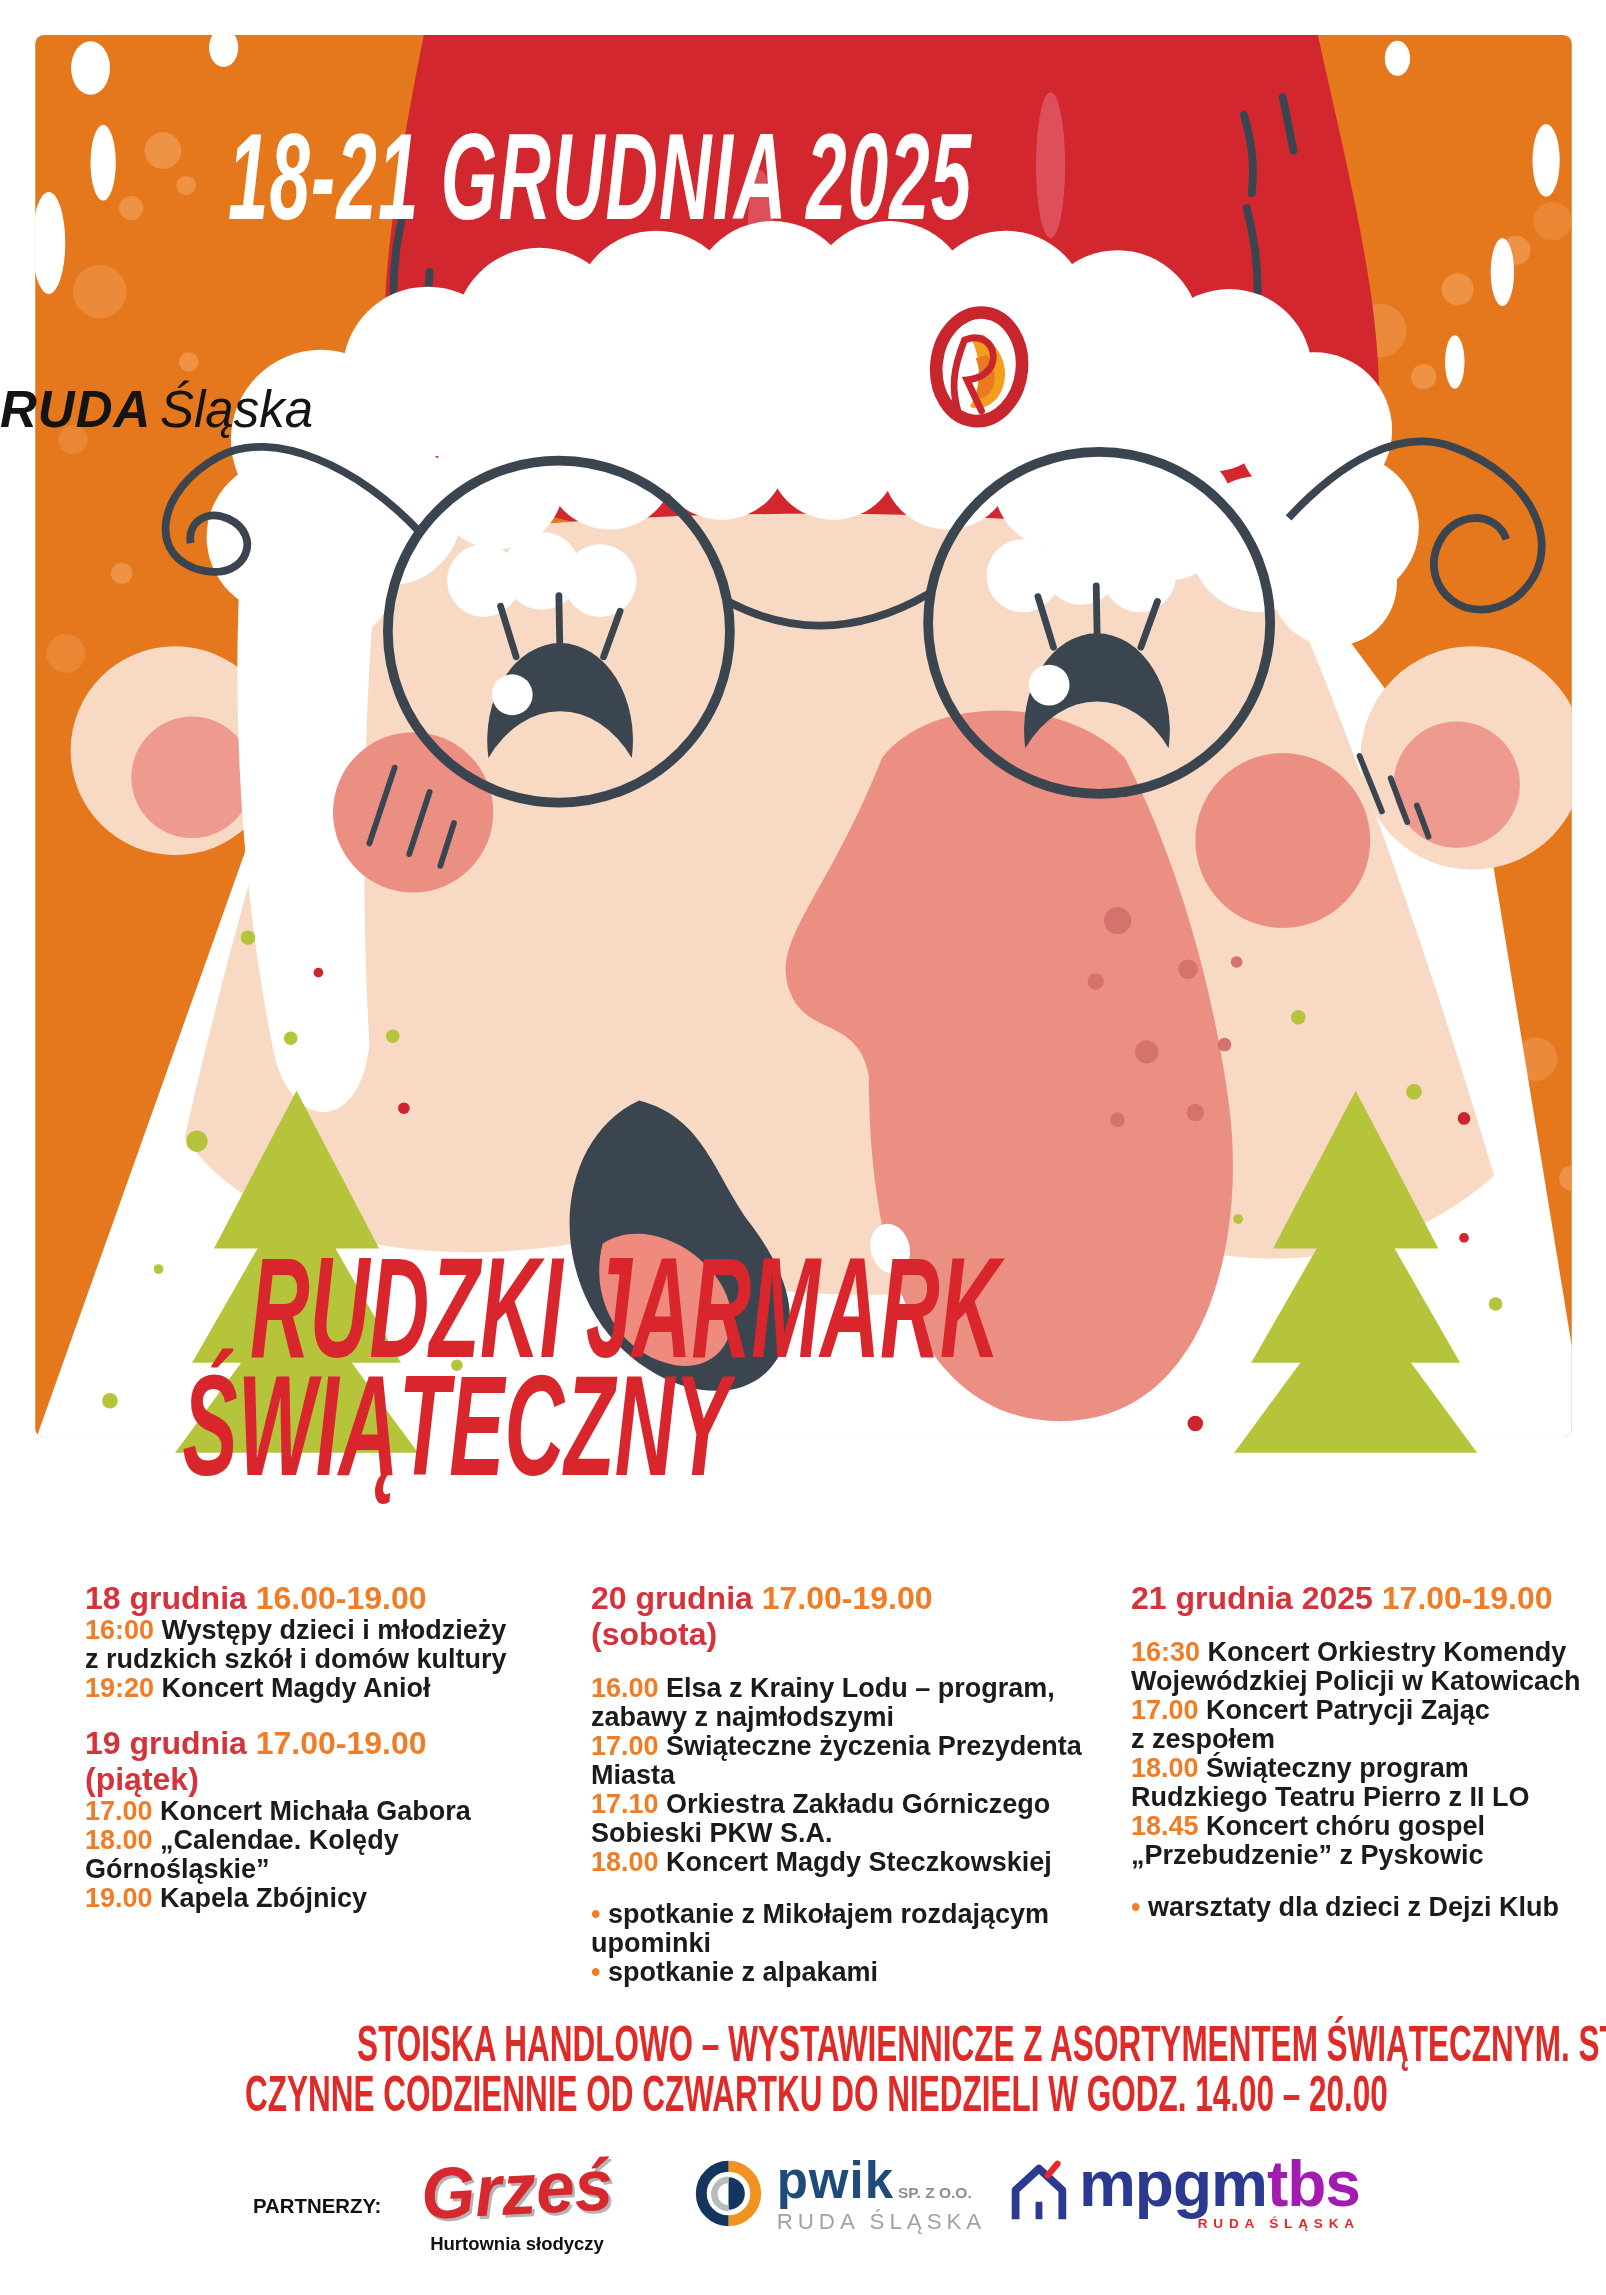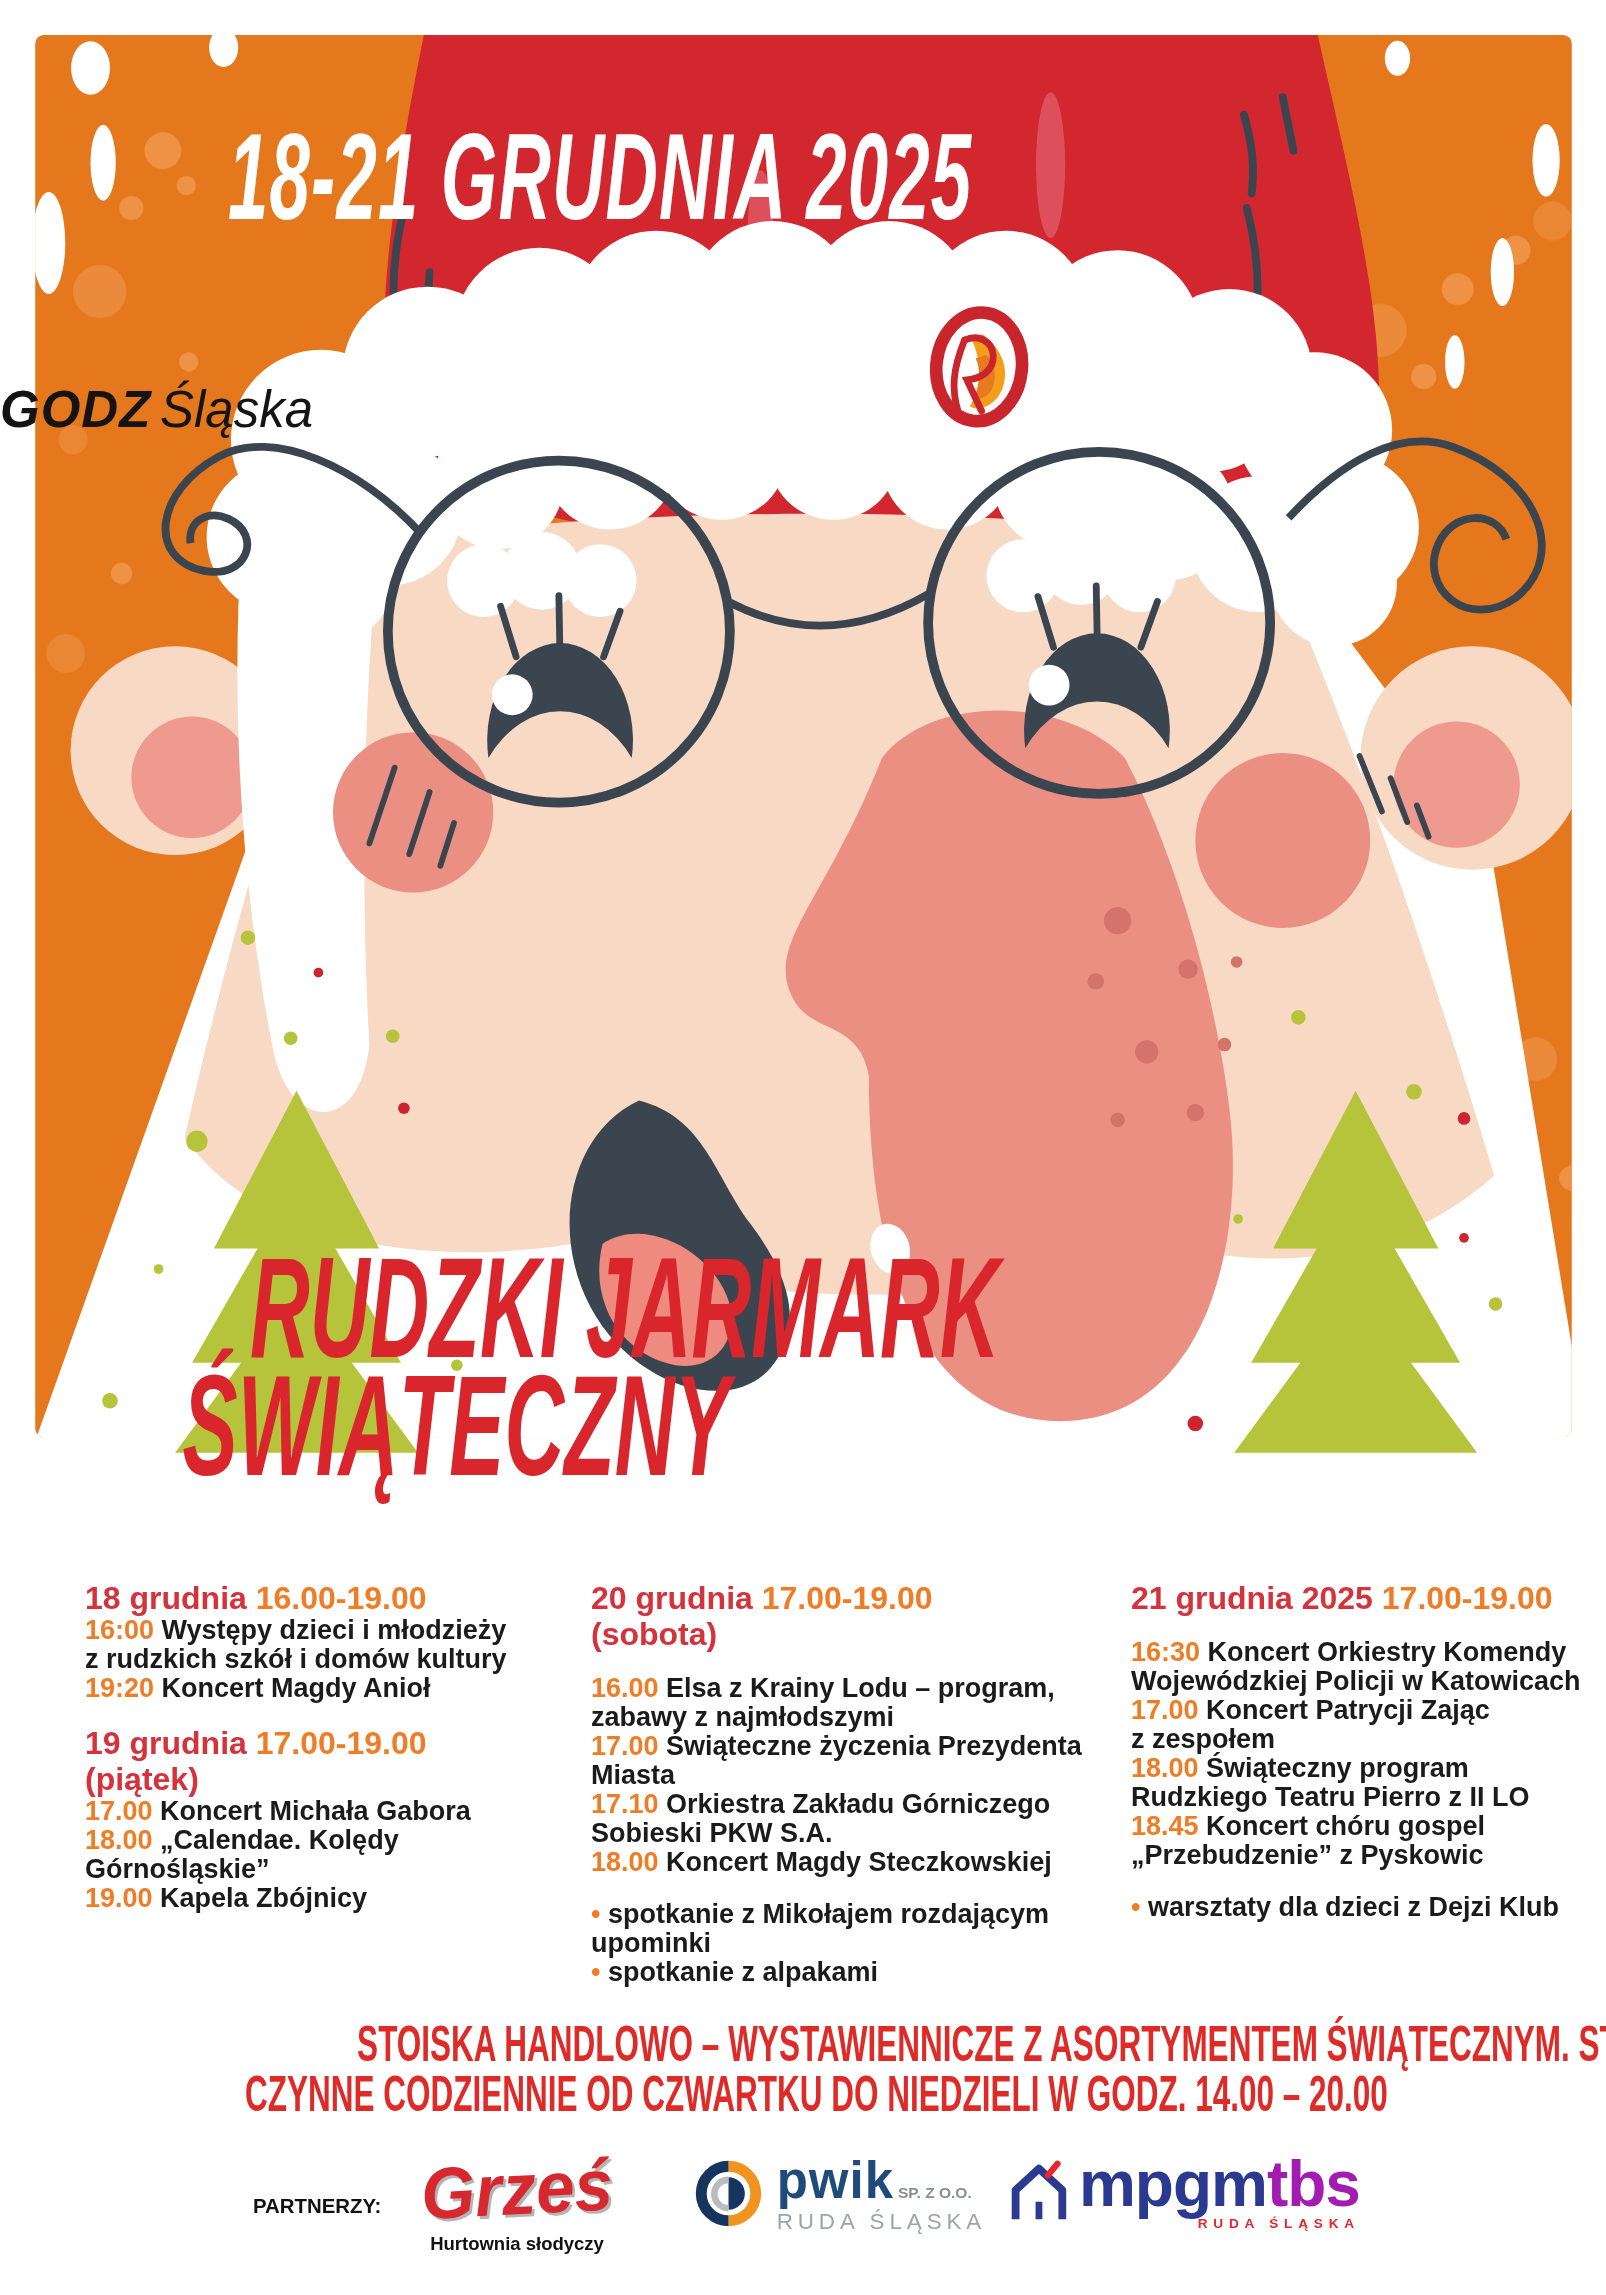--- a/index.html
+++ b/index.html
@@ -286,21 +286,21 @@
         <circle cx="3013" cy="2548" r="10"></circle>
       <circle cx="2460" cy="2930" r="16"></circle>
     </g>
   </svg>
 
   <div class="txt date-banner">
     <span class="fit">18-21 GRUDNIA 2025</span>
   </div>
 
   <div class="txt city-logo">
-    <span class="b">GODZ</span><span class="l">Śląska</span>
+    <span class="b">RUDA</span><span class="l">Śląska</span>
   </div>
 
   <div class="txt main-title">
     <div><span class="fit">RUDZKI JARMARK</span></div>
     <div><span class="fit">ŚWIĄTECZNY</span></div>
   </div>
 
 
   <div class="schedule">
       <div class="sched-col">

